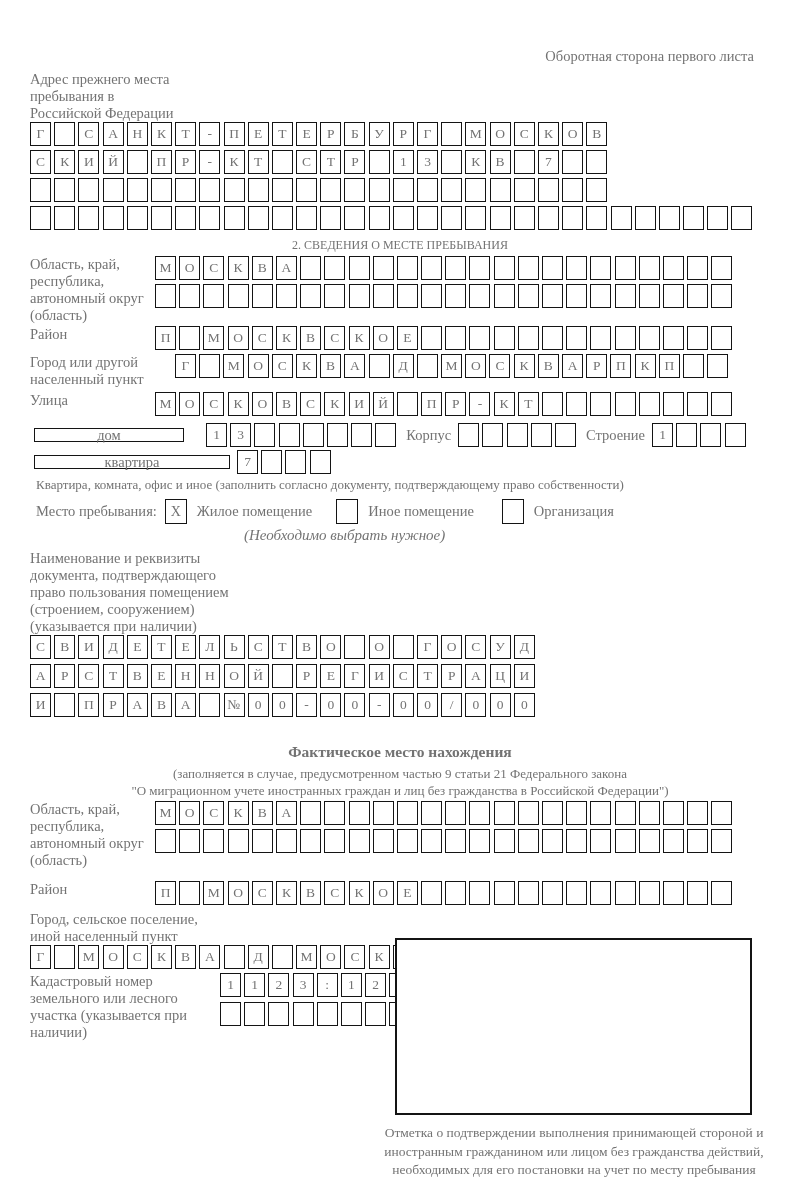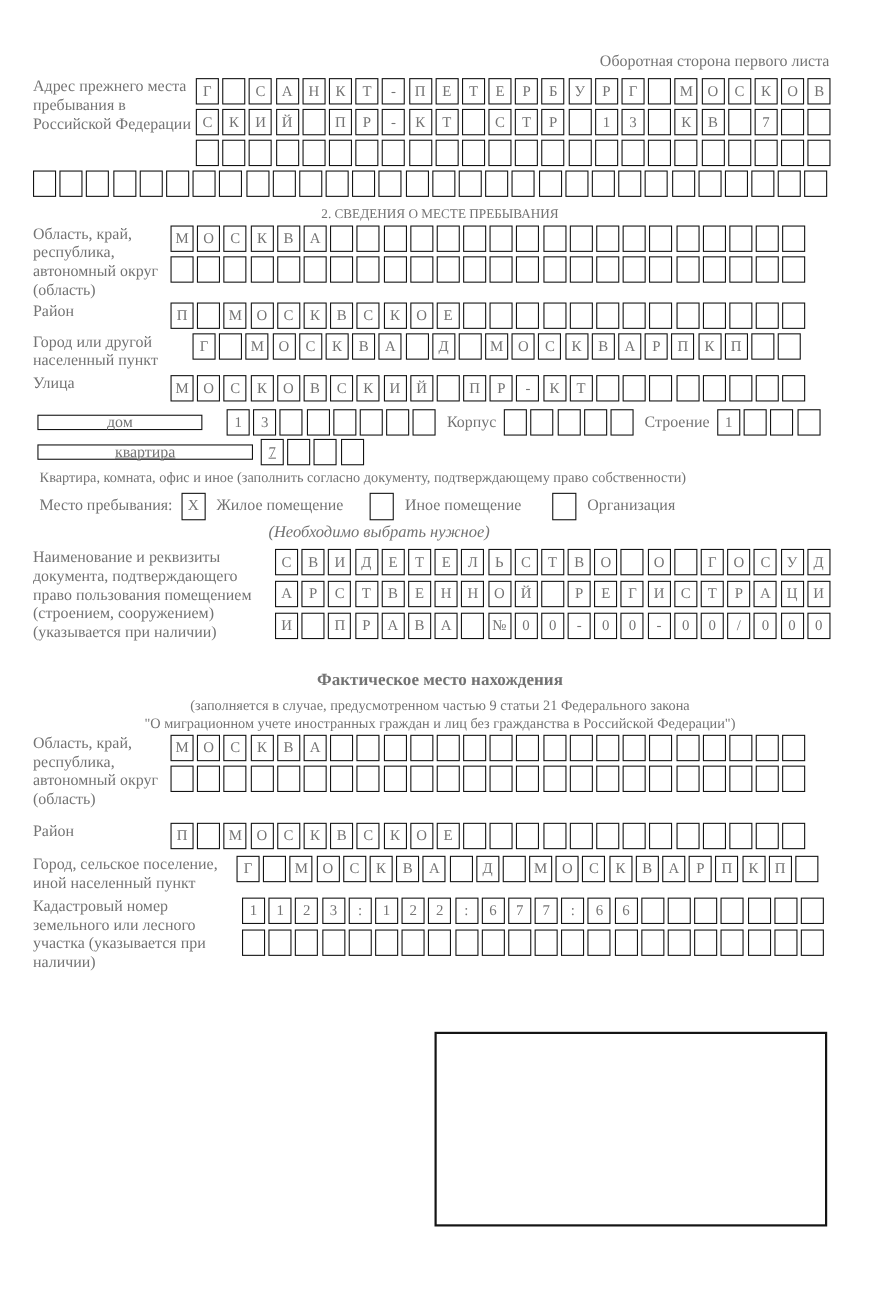--- a/index.html
+++ b/index.html
@@ -8,25 +8,25 @@
   .header-note{text-align:right;padding:16px 46px 0 0;font-size:14.5px;}
   .field{display:flex;margin-left:30px;align-items:flex-start;}
   .lbl{font-size:14.5px;line-height:17px;flex-shrink:0;}
   .cells-col{display:flex;flex-direction:column;gap:4px;}
   .cellrow{display:flex;gap:3.2px;}
   .cell{flex:0 0 21px;width:21px;height:24px;border:1.6px solid #141414;box-sizing:border-box;
         display:flex;align-items:center;justify-content:center;font-size:13.5px;line-height:1;}
   .fullrow{margin:4px 0 0 30px;}
   .center-note{font-size:13px;text-align:center;margin-top:5px;}
   .sec-title{font-size:12px;font-weight:normal;text-align:center;margin-top:8px;}
-  .mt2{margin-top:2px;} .mt3{margin-top:3px;} .mt4{margin-top:4px;} .mt6{margin-top:6px;}
+  .mt2{margin-top:2px;} .mt3{margin-top:3px;} .mt4{margin-top:4px;} .mt6{margin-top:6px;flex-direction:column;}
   .w148{width:148px;} .w125{width:125px;} .w145{width:145px;} .w220{width:220px;padding-right:8px;box-sizing:border-box;}
   .w183{width:185px;padding-right:6px;box-sizing:border-box;} .w190{width:190px;padding-right:10px;box-sizing:border-box;}
   .house-row{display:flex;align-items:center;margin:7px 0 0 34px;}
-  .apt-row{display:flex;align-items:center;margin:3px 0 0 34px;text-decoration:underline;}
+  .apt-row{display:flex;align-items:center;margin:3px 0 0 34px;}
   .wide-box{border:1.6px solid #141414;height:14px;box-sizing:border-box;display:flex;
             align-items:center;justify-content:center;font-size:14.5px;flex-shrink:0;}
   .wb-house{width:150px;margin-right:22px;}
   .wb-apt{width:196px;margin-right:7px;}
   .inline-lbl{font-size:14.5px;margin:0 7px 0 10px;white-space:nowrap;}
   .caption{font-size:13px;margin:3px 0 0 36px;}
   .stay-row{display:flex;align-items:center;margin:6px 0 0 36px;font-size:14.5px;}
   .cbox{width:22px;height:25px;border:1.6px solid #141414;box-sizing:border-box;display:flex;
         align-items:center;justify-content:center;font-size:14px;flex-shrink:0;}
   .stay-lbl{margin-left:10px;white-space:nowrap;}
@@ -606,15 +606,16 @@
           <span class="cell"></span>
           <span class="cell"></span>
           <span class="cell"></span>
           <span class="cell"></span>
         </div>
     </div>
   </div>
 
   <div class="stamp-wrap">
     <div class="stamp-box"></div>
+    <div class="stamp-caption">Отметка о подтверждении выполнения принимающей стороной и иностранным гражданином или лицом без гражданства действий, необходимых для его постановки на учет по месту пребывания</div>
   </div>
 
 </div>
 
 </body></html>

